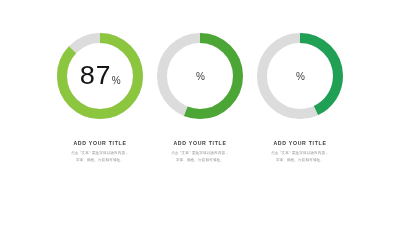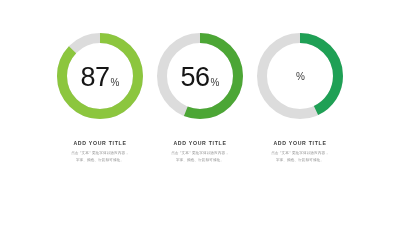--- a/index.html
+++ b/index.html
@@ -64,21 +64,21 @@
 
   .value-row {
     display: flex;
     flex-direction: row;
     align-items: baseline;
     justify-content: center;
     transform: translateY(1px);
   }
 
   .value-num {
-    font-family: Liberation Sans, sans-serif;
+    font-family: Liberation Mono, monospace;
     font-size: 27px;
     font-weight: 400;
     color: #151515;
     letter-spacing: -0.5px;
     line-height: 1;
   }
 
   .value-pct {
     font-family: "Liberation Sans", sans-serif;
     font-size: 10px;
@@ -149,21 +149,20 @@
     </div>
 
     <div class="card">
       <div class="gauge-wrap">
         <svg class="gauge-svg" viewBox="0 0 92 92">
           <circle cx="46" cy="46" r="38" fill="none" stroke="#DCDCDC" stroke-width="10"></circle>
           <circle class="gauge-arc" cx="46" cy="46" r="38" fill="none" stroke="#4CA635" stroke-width="10" stroke-linecap="butt" transform="rotate(-90 46 46)" stroke-dasharray="133.706 105.055"></circle>
         </svg>
         <div class="gauge-center">
           <div class="value-row">
-            <span class="value-num">56</span>
             <span class="value-pct">%</span>
           </div>
         </div>
       </div>
       <div class="caption">
         <div class="card-title">ADD YOUR TITLE</div>
         <div class="card-body">
           <span class="card-body-line">点击 "文本" 更改字体以适应内容，</span>
           <span class="card-body-line">字体、颜色、行距都可修改。</span>
         </div>

